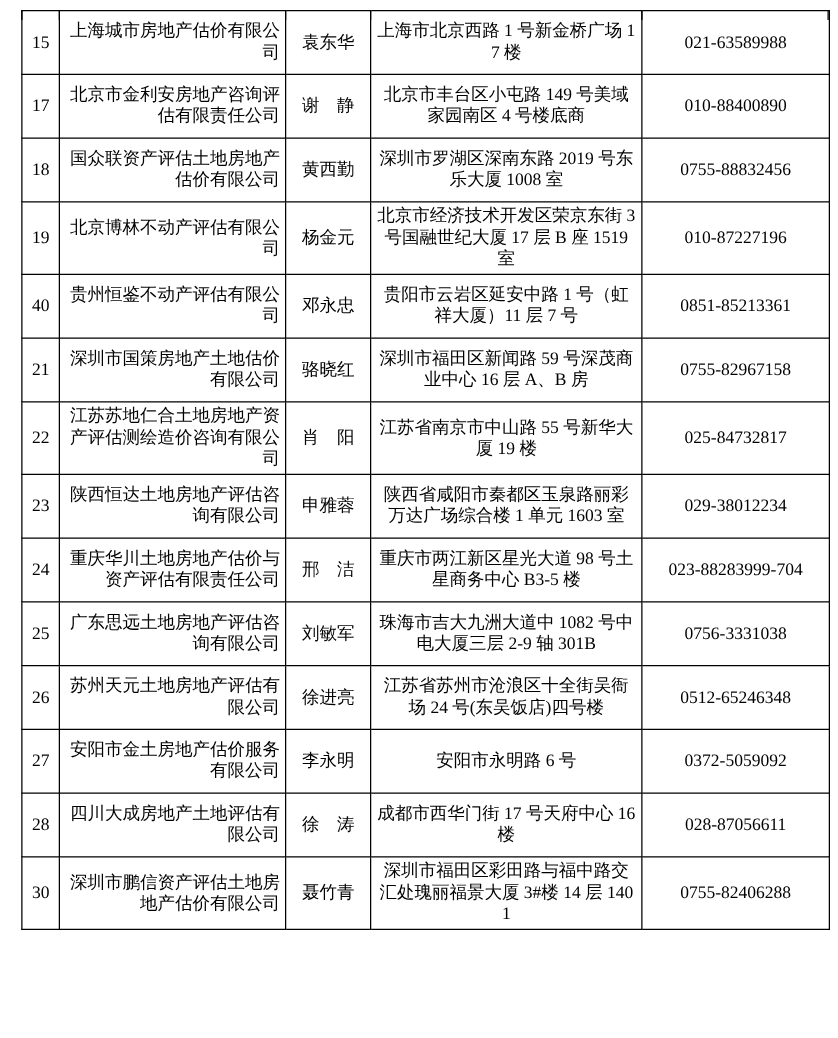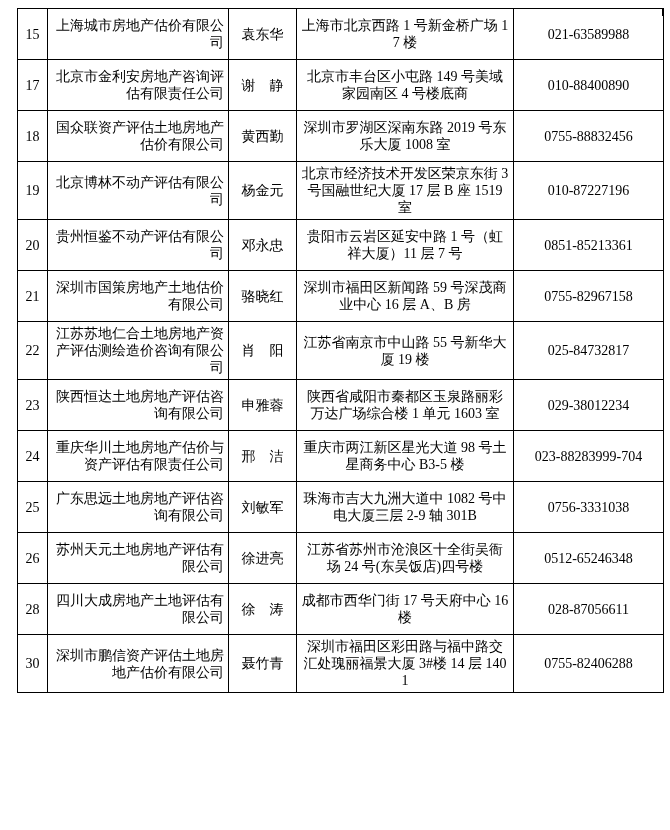--- a/index.html
+++ b/index.html
@@ -94,21 +94,21 @@
     <td class="c-phone">0755-88832456</td>
   </tr>
         <tr>
     <td class="c-no">19</td>
     <td class="c-company">北京博林不动产评估有限公司</td>
     <td class="c-contact">杨金元</td>
     <td class="c-address">北京市经济技术开发区荣京东街 3 号国融世纪大厦 17 层 B 座 1519 室</td>
     <td class="c-phone">010-87227196</td>
   </tr>
         <tr>
-    <td class="c-no">20</td>
+    <td class="c-no">40</td>
     <td class="c-company">贵州恒鉴不动产评估有限公司</td>
     <td class="c-contact">邓永忠</td>
     <td class="c-address">贵阳市云岩区延安中路 1 号（虹祥大厦）11 层 7 号</td>
     <td class="c-phone">0851-85213361</td>
   </tr>
         <tr>
     <td class="c-no">21</td>
     <td class="c-company">深圳市国策房地产土地估价有限公司</td>
     <td class="c-contact">骆晓红</td>
     <td class="c-address">深圳市福田区新闻路 59 号深茂商业中心 16 层 A、B 房</td>
@@ -143,20 +143,27 @@
     <td class="c-phone">0756-3331038</td>
   </tr>
         <tr>
     <td class="c-no">26</td>
     <td class="c-company">苏州天元土地房地产评估有限公司</td>
     <td class="c-contact">徐进亮</td>
     <td class="c-address">江苏省苏州市沧浪区十全街吴衙场 24 号(东吴饭店)四号楼</td>
     <td class="c-phone">0512-65246348</td>
   </tr>
         <tr>
+    <td class="c-no">27</td>
+    <td class="c-company">安阳市金土房地产估价服务有限公司</td>
+    <td class="c-contact">李永明</td>
+    <td class="c-address">安阳市永明路 6 号</td>
+    <td class="c-phone">0372-5059092</td>
+  </tr>
+        <tr>
     <td class="c-no">28</td>
     <td class="c-company">四川大成房地产土地评估有限公司</td>
     <td class="c-contact">徐　涛</td>
     <td class="c-address">成都市西华门街 17 号天府中心 16 楼</td>
     <td class="c-phone">028-87056611</td>
   </tr>
         <tr>
     <td class="c-no">30</td>
     <td class="c-company">深圳市鹏信资产评估土地房地产估价有限公司</td>
     <td class="c-contact">聂竹青</td>

